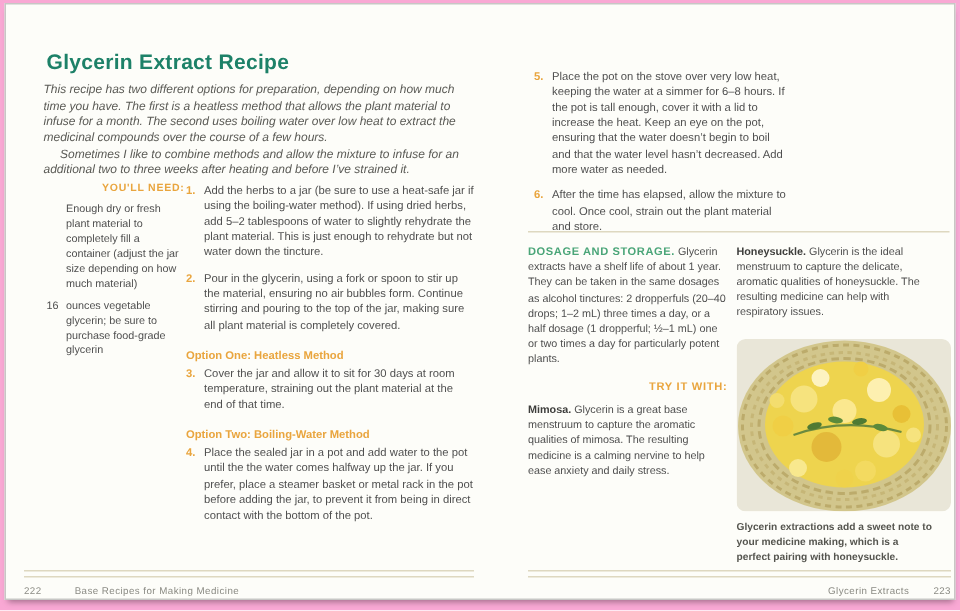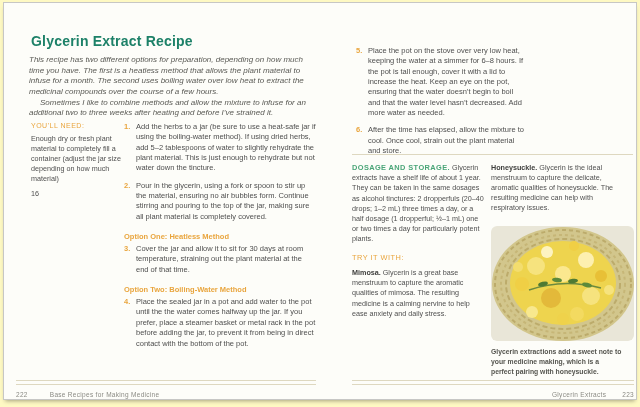--- a/index.html
+++ b/index.html
@@ -1,29 +1,29 @@
 <!DOCTYPE html>
 <html><head>
 <meta charset="utf-8">
 <style>
   html,body{margin:0;padding:0;background:#ffffff;}
-  #stage{position:relative;width:640px;height:407px;background:#fef9c3;overflow:hidden;
+  #stage{position:relative;width:640px;height:407px;background:#f9a8d4;overflow:hidden;
          font-family:"Liberation Sans",sans-serif;color:#4f4f4f;}
   .sheet{position:absolute;left:3px;top:2px;right:3px;bottom:7px;background:#fdfdf9;
          border:1px solid #c7c7c5;box-shadow:0 3px 4px -2px rgba(0,0,0,.35);}
   
   .title{position:absolute;left:27px;top:30px;margin:0;font-size:14px;font-weight:800;
          color:#1d8168;letter-spacing:.2px;}
   .intro{position:absolute;left:25px;top:52px;width:284px;font-style:italic;
          font-size:8px;line-height:1.33;color:#5a5a55;}
   .intro p{margin:0;}
   .intro p.indent{text-indent:11px;}
-  .orange-caps{color:#e9a53e;font-weight:normal;font-size:7px;letter-spacing:.5px;}
+  .orange-caps{color:#e9a53e;font-weight:bold;font-size:7px;letter-spacing:.5px;text-align:right;}
   .need-col{position:absolute;left:27px;top:119px;width:92px;}
-  .need-item{display:flex;margin-top:5px;font-size:7.2px;line-height:1.38;flex-direction:column;}
+  .need-item{display:flex;margin-top:5px;font-size:7.2px;line-height:1.38;}
   .need-item .qty{width:13px;flex:none;}
   .need-item .ntxt{flex:1;}
   .steps-col{position:absolute;left:120px;top:119px;width:192px;}
   .steps-col-r{position:absolute;left:352px;top:43px;width:170px;}
   .step{display:flex;margin-bottom:7px;}
   .step .num{width:12px;flex:none;color:#e9a53e;font-weight:bold;font-size:7.5px;line-height:1.38;}
   .step .txt{flex:1;font-size:7.5px;line-height:1.38;}
   .opt-heading{color:#e9a53e;font-weight:bold;font-size:7.5px;margin:10px 0 3px 0;}
   
   .hrule{position:absolute;left:348px;top:151px;width:281px;height:1px;background:#ded8c0;}
@@ -61,20 +61,21 @@
     </div>
 
     <div class="need-col">
       <div class="orange-caps">YOU'LL NEED:</div>
       <div class="need-item">
         <span class="qty"></span>
         <span class="ntxt">Enough dry or fresh plant material to completely fill a container (adjust the jar size depending on how much material)</span>
       </div>
       <div class="need-item">
         <span class="qty">16</span>
+        <span class="ntxt">ounces vegetable glycerin; be sure to purchase food-grade glycerin</span>
       </div>
     </div>
 
     <div class="steps-col">
       <div class="step">
         <span class="num">1.</span>
         <span class="txt">Add the herbs to a jar (be sure to use a heat-safe jar if using the boiling-water method). If using dried herbs, add 5–2 tablespoons of water to slightly rehydrate the plant material. This is just enough to rehydrate but not water down the tincture.</span>
       </div>
       <div class="step">
         <span class="num">2.</span>

